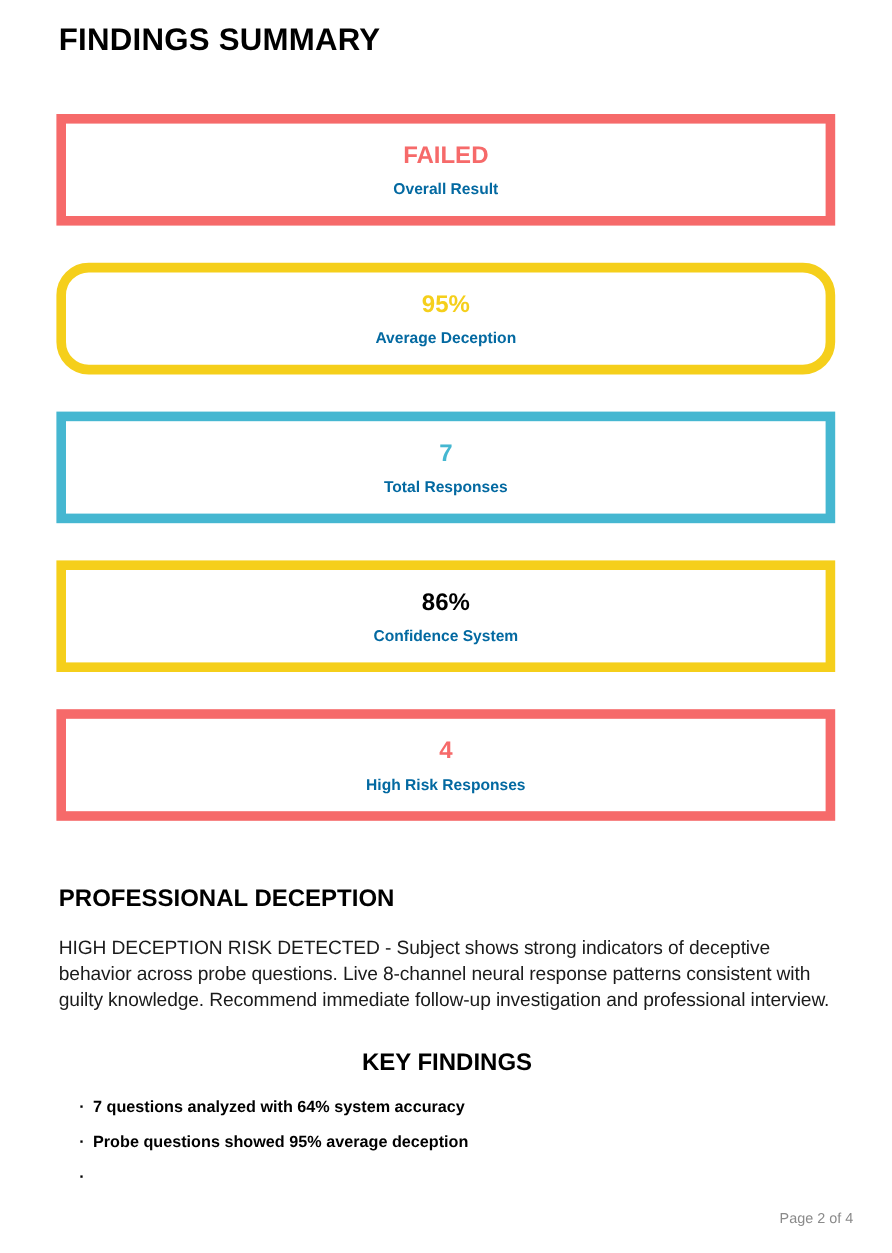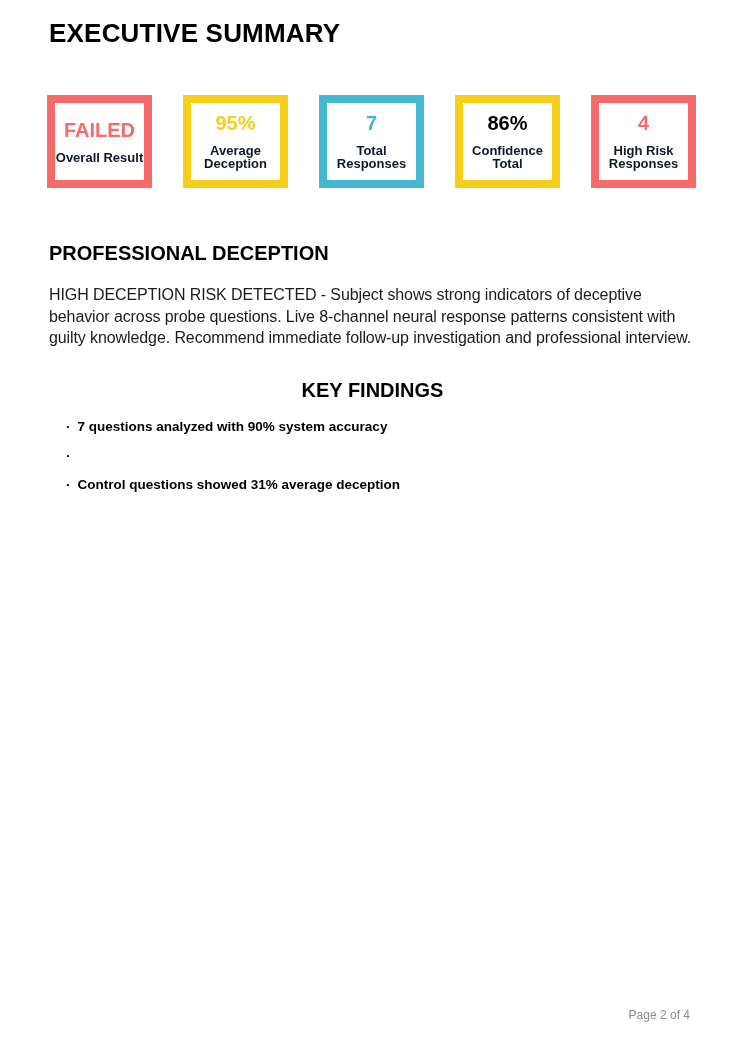--- a/index.html
+++ b/index.html
@@ -22,21 +22,21 @@
     margin: 20px 0 0 2px;
     font-size: 26px;
     line-height: 26px;
     font-weight: bold;
     color: #000;
     letter-spacing: 0.2px;
   }
   .cards {
     margin-top: 49px;
     display: grid;
-    grid-template-columns: repeat(5, 1fr);
+    grid-template-columns: repeat(1, 1fr);
     column-gap: 10px;
     row-gap: 12px;
     gap: 31px;
   }
   .card {
     box-sizing: border-box;
     height: 93px;
     border: 8px solid #ccc;
     background: #fff;
     display: flex;
@@ -48,21 +48,21 @@
   }
   .card-value {
     font-size: 20px;
     font-weight: bold;
     line-height: 20px;
   }
   .card-label {
     font-size: 13px;
     font-weight: bold;
     line-height: 13px;
-    color: #0f172a;
+    color: #0369a1;
   }
   .section-heading {
     font-size: 20px;
     line-height: 22px;
     font-weight: bold;
     color: #000;
     margin: 0 0 0 2px;
   }
   .pa-heading { margin-top: 54px; }
   .pa-body {
@@ -88,78 +88,78 @@
     display: flex;
     align-items: baseline;
   }
   .bullet {
     font-weight: bold;
     margin-right: 7px;
   }
   .bullet::before { content: "\00B7"; }
   .page-footer {
     position: absolute;
-    right: 53px;
+    right: 32px;
     bottom: 23px;
     font-size: 12px;
     line-height: 12px;
   }
 </style>
 </head>
 <body>
 
 <div class="content">
 
-  <h1 class="doc-title">EXECUTIVE SUMMARY</h1>
+  <h1 class="doc-title">FINDINGS SUMMARY</h1>
 
   <div class="cards">
 
     <div class="card" style="border-color: rgb(246, 106, 106);">
       <div class="card-value" style="color: rgb(246, 106, 106);">FAILED</div>
       <div class="card-label">Overall Result</div>
     </div>
 
-    <div class="card" style="border-color: rgb(245, 207, 27);">
+    <div class="card" style="border-color: rgb(245, 207, 27); border-radius: 27px;">
       <div class="card-value" style="color: rgb(245, 207, 27);">95%</div>
       <div class="card-label">Average Deception</div>
     </div>
 
     <div class="card" style="border-color: rgb(69, 183, 209);">
       <div class="card-value" style="color: rgb(69, 183, 209);">7</div>
       <div class="card-label">Total Responses</div>
     </div>
 
 
     <div class="card" style="border-color: rgb(245, 207, 27);">
       <div class="card-value" style="color: #000000;">86%</div>
-      <div class="card-label">Confidence Total</div>
+      <div class="card-label">Confidence System</div>
     </div>
 
     <div class="card" style="border-color: rgb(246, 106, 106);">
       <div class="card-value" style="color: rgb(246, 106, 106);">4</div>
       <div class="card-label">High Risk Responses</div>
     </div>
 
   </div>
 
   <h2 class="section-heading pa-heading">PROFESSIONAL DECEPTION</h2>
 
   <p class="pa-body" style="color: rgb(27, 27, 27);">HIGH DECEPTION RISK DETECTED - Subject shows strong indicators of deceptive behavior across probe questions. Live 8-channel neural response patterns consistent with guilty knowledge. Recommend immediate follow-up investigation and professional interview.</p>
 
   <h2 class="section-heading kf-heading">KEY FINDINGS</h2>
 
   <ul class="kf-list">
     <li class="kf-item">
       <span class="bullet"></span>
-      <span>7 questions analyzed with 90% system accuracy</span>
+      <span>7 questions analyzed with 64% system accuracy</span>
     </li>
     <li class="kf-item">
       <span class="bullet"></span>
+      <span>Probe questions showed 95% average deception</span>
     </li>
     <li class="kf-item">
       <span class="bullet"></span>
-      <span>Control questions showed 31% average deception</span>
     </li>
   </ul>
 
 </div>
 
 <div class="page-footer" style="color: rgb(138, 138, 138);">Page 2 of 4</div>
 
 </body></html>

